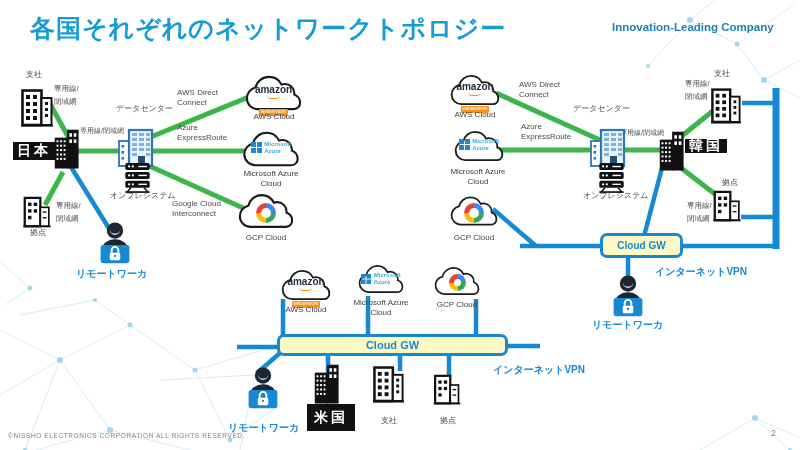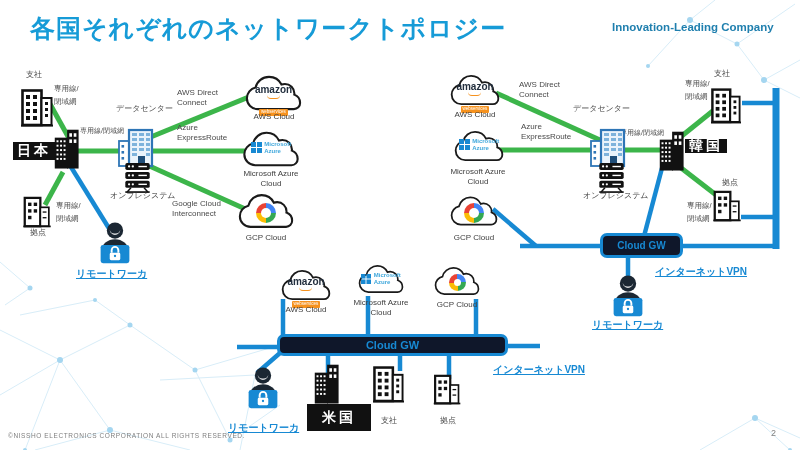--- a/index.html
+++ b/index.html
@@ -12,23 +12,23 @@
   .bl{stroke:#1789D3;stroke-width:4.5;}
   .blw{stroke:#1789D3;stroke-width:7;}
   .layer{position:absolute;left:0;top:0;width:800px;height:450px;z-index:2;}
   .title{font-size:25px;font-weight:bold;color:#169BD7;letter-spacing:1px;white-space:nowrap;}
   .brand{font-size:11.5px;font-weight:bold;color:#1F7FAE;white-space:nowrap;}
   .lbl{font-size:8px;color:#4A4A4A;line-height:1.3;}
   .leased{font-size:7.5px;color:#4A4A4A;line-height:1.7;}
   .leased1{font-size:7px;color:#4A4A4A;white-space:nowrap;}
   .country-box{background:#111;color:#fff;font-weight:bold;font-size:14px;letter-spacing:3px;
                display:flex;align-items:center;justify-content:center;}
-  .gw-box{background:#0f172a;border:3px solid #1789D3;border-radius:7px;box-sizing:border-box;
+  .gw-box{background:#fef9c3;border:3px solid #1789D3;border-radius:7px;box-sizing:border-box;
           display:flex;align-items:center;justify-content:center;color:#1789D3;font-weight:bold;}
-  .blue-lbl{color:#1789D3;font-weight:bold;white-space:nowrap;text-decoration:underline;}
+  .blue-lbl{color:#1789D3;font-weight:bold;white-space:nowrap;}
   .cloud{position:absolute;}
   .cloud svg.shape{position:absolute;left:0;top:0;width:100%;height:100%;}
   .cloud .logo{position:absolute;left:0;right:0;top:30%;display:flex;justify-content:center;align-items:center;}
   .cloud-lbl{font-size:8px;color:#404040;text-align:center;line-height:1.25;}
   .awslogo{text-align:center;}
   .aws-top{font-weight:bold;font-size:10px;color:#232F3E;line-height:1;position:relative;}
   .aws-top::after{content:"";display:block;margin:0 auto;width:13px;height:3px;
                   border-bottom:1.6px solid #F6921E;border-radius:0 0 8px 8px;}
   .aws-band{background:#F6921E;color:#fff;font-size:4.5px;line-height:1.5;padding:0 2px;
             border-radius:1px;display:inline-block;margin-top:1px;}
@@ -431,21 +431,21 @@
   <div class="abs blue-lbl" style="left:493px;top:363px;font-size:10px">インターネットVPN</div>
 
   <svg class="abs" style="left:243px;top:366px" width="40" height="46" viewBox="0 0 40 48">
       <use href="#sym-worker"></use>
     </svg>
   <div class="abs blue-lbl" style="left:228px;top:421px;font-size:10px">リモートワーカ</div>
 
   <svg class="abs" style="left:313px;top:364px" width="30" height="42" viewBox="0 0 34 46">
       <use href="#sym-city"></use>
     </svg>
-  <div class="abs country-box" style="left:307px;top:404px;width:64px;height:27px">米国</div>
+  <div class="abs country-box" style="left:307px;top:404px;width:48px;height:27px">米国</div>
 
   <svg class="abs" style="left:373px;top:366px" width="31" height="37" viewBox="0 0 32 38">
       <use href="#sym-branch"></use>
     </svg>
   <div class="abs lbl" style="left:381px;top:416px">支社</div>
 
   <svg class="abs" style="left:433px;top:374px" width="29" height="33" viewBox="0 0 30 36">
       <use href="#sym-site"></use>
     </svg>
   <div class="abs lbl" style="left:440px;top:416px">拠点</div>

